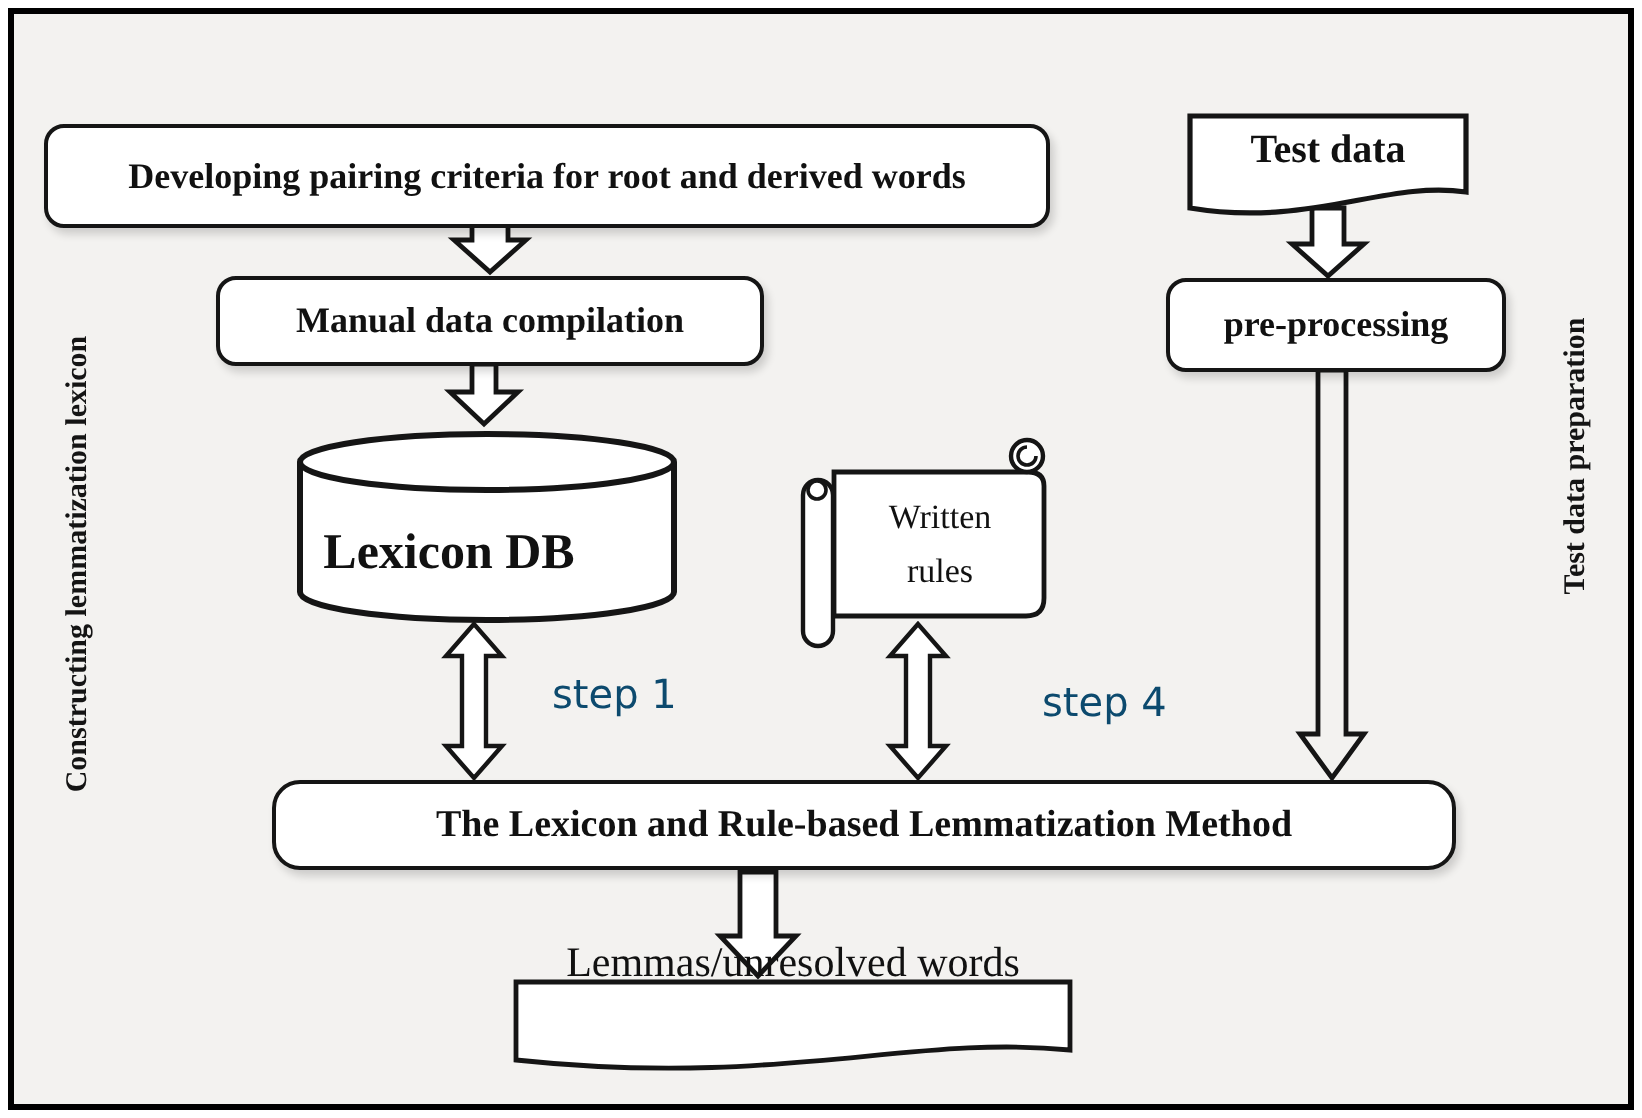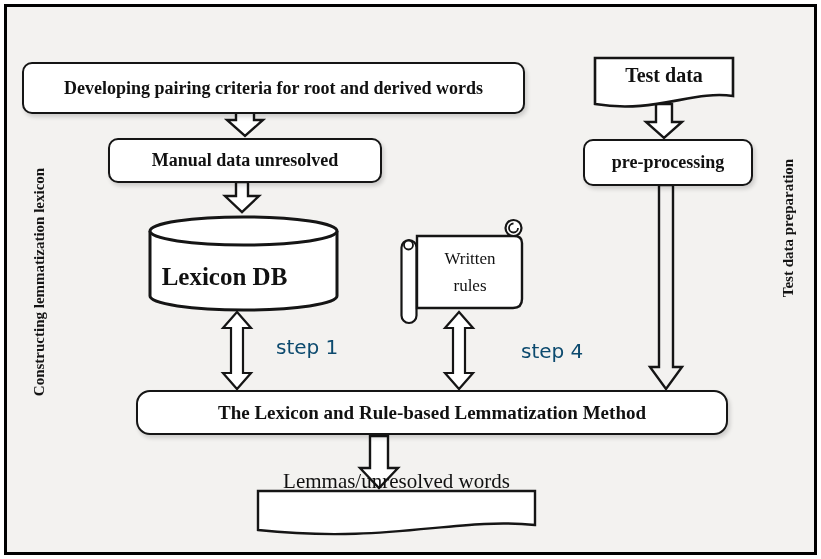--- a/index.html
+++ b/index.html
@@ -79,21 +79,21 @@
       <path d="M 417,236 H 514 Q 522,236 522,243 V 299 Q 522,308 513,308 H 417 Z" fill="#ffffff" stroke="#151515" stroke-width="2.4"></path>
       <circle cx="513.5" cy="228" r="8" fill="#ffffff" stroke="#151515" stroke-width="2.2"></circle>
       <path d="M 513.5,223.5 A 4.5,4.5 0 1 0 518,228" fill="none" stroke="#151515" stroke-width="1.8"></path>
     </g>
   </svg>
 
   <div class="node box-developing">
     <span>Developing pairing criteria for root and derived words</span>
   </div>
   <div class="node box-manual">
-    <span>Manual data unresolved</span>
+    <span>Manual data compilation</span>
   </div>
   <div class="node box-method">
     <span>The Lexicon and Rule-based Lemmatization Method</span>
   </div>
   <div class="node box-preprocessing">
     <span>pre-processing</span>
   </div>
 
   <div class="overlay-label lexicon-db-label">Lexicon DB</div>
   <div class="overlay-label written-rules-label">

